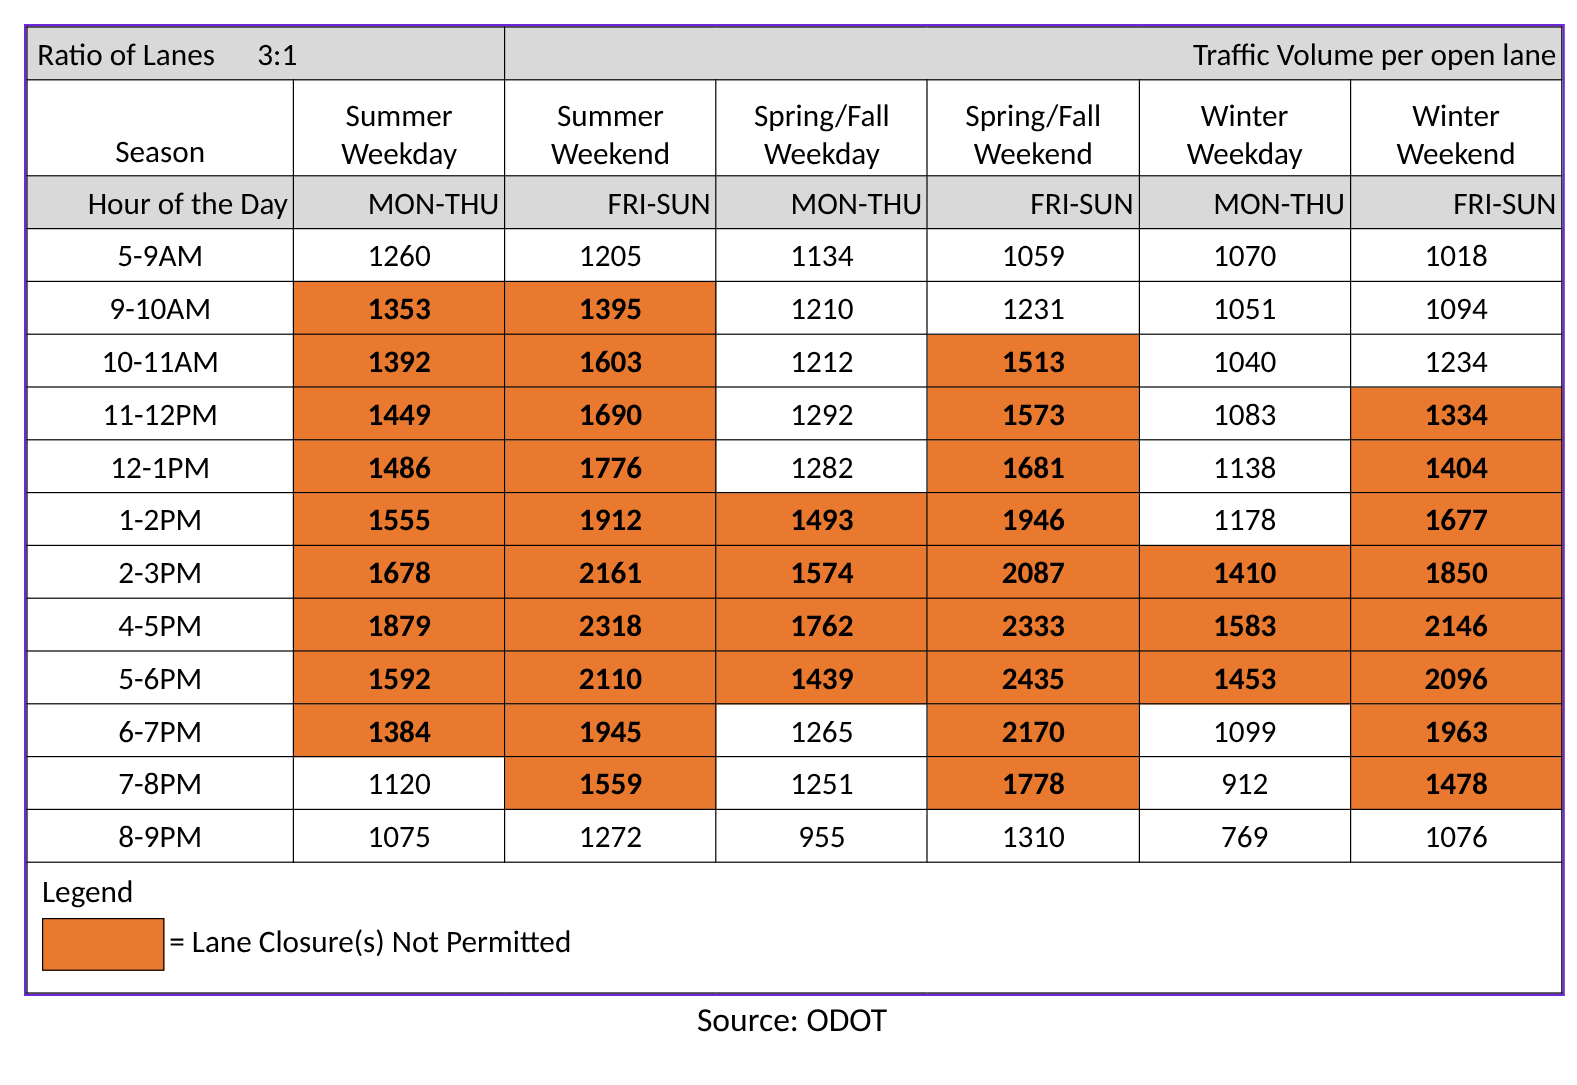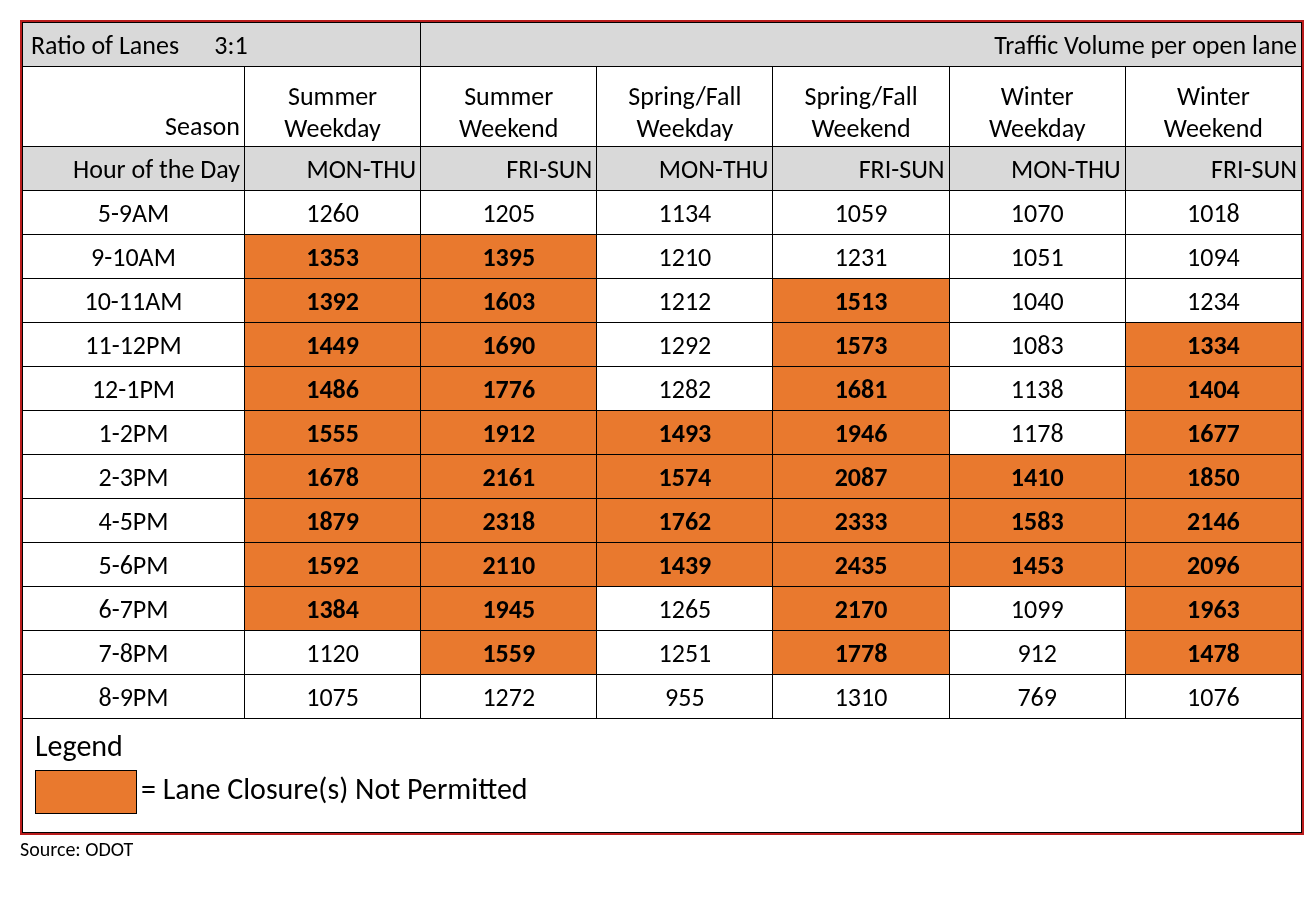--- a/index.html
+++ b/index.html
@@ -3,21 +3,21 @@
 <meta charset="utf-8">
 <style>
   body {
     margin: 0;
     padding: 20px;
     font-family: Calibri, Arial, sans-serif;
     background: #fff;
   }
   .table-wrap {
     width: 1280px;
-    border: 2px solid #b91c1c;
+    border: 2px solid #6d28d9;
   }
   table {
     border-collapse: collapse;
     width: 100%;
     table-layout: fixed;
   }
   th, td {
     border: 1px solid #000;
     text-align: center;
     vertical-align: middle;
@@ -45,49 +45,49 @@
   }
   .season-row td {
     vertical-align: bottom;
     height: 80px;
     font-weight: normal;
     background: #fff;
     margin-left: 26px;
   }
   .season-row td .two-line { display:block; }
   .season-label {
-    text-align: right;
+    text-align: center;
     vertical-align: bottom;
     padding-bottom: 4px;
   }
   .hod-label { text-align: center; }
   .cell-not-permitted {
     background: #e9792e;
     font-weight: bold;
   }
   .legend-row td {
     text-align: left;
     padding: 8px 12px 18px 12px;
     height: auto;
-    font-size: 30px;
+    font-size: 26px;
   }
   .legend-swatch {
     display: inline-block;
     width: 100px;
     height: 42px;
     background: #e9792e;
     border: 1px solid #000;
     vertical-align: middle;
     margin-right: 4px;
   }
   .legend-line2 { margin-top: 6px; }
   .source {
     width: 1280px;
-    text-align: left;
-    font-size: 20px;
+    text-align: center;
+    font-size: 28px;
     margin-top: 2px;
   }
 </style>
 </head>
 <body>
 
 <div class="table-wrap">
 <table>
   <colgroup>
     <col class="label-col">

